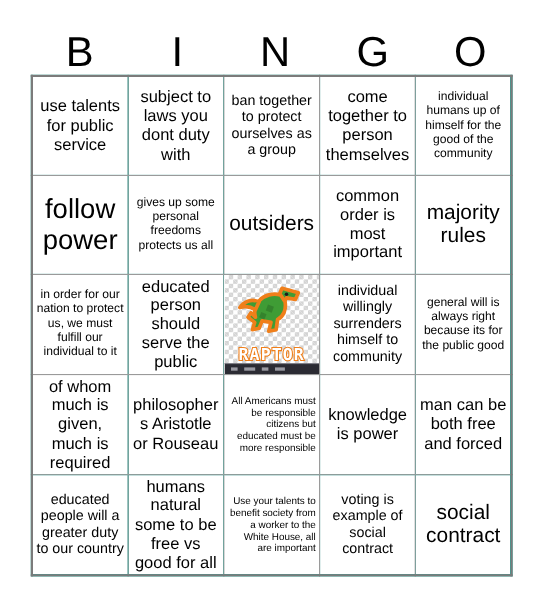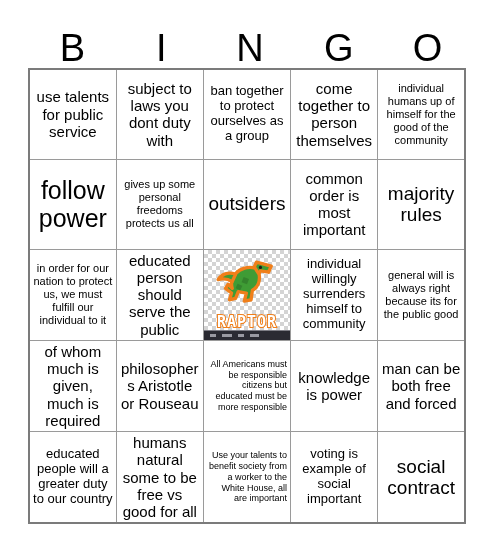--- a/index.html
+++ b/index.html
@@ -247,21 +247,21 @@
         <div class="bingo-cell fs-sm">
           <span class="cell-text">educated people will a greater duty to our country</span>
         </div>
         <div class="bingo-cell fs-md">
           <span class="cell-text">humans natural some to be free vs good for all</span>
         </div>
         <div class="bingo-cell fs-xxs">
           <span class="cell-text">Use your talents to benefit society from a worker to the White House, all are important</span>
         </div>
         <div class="bingo-cell fs-sm">
-          <span class="cell-text">voting is example of social important</span>
+          <span class="cell-text">voting is example of social contract</span>
         </div>
         <div class="bingo-cell fs-lg">
           <span class="cell-text">social contract</span>
         </div>
       </div>
     </div>
 
 </div>
 
 </body></html>

